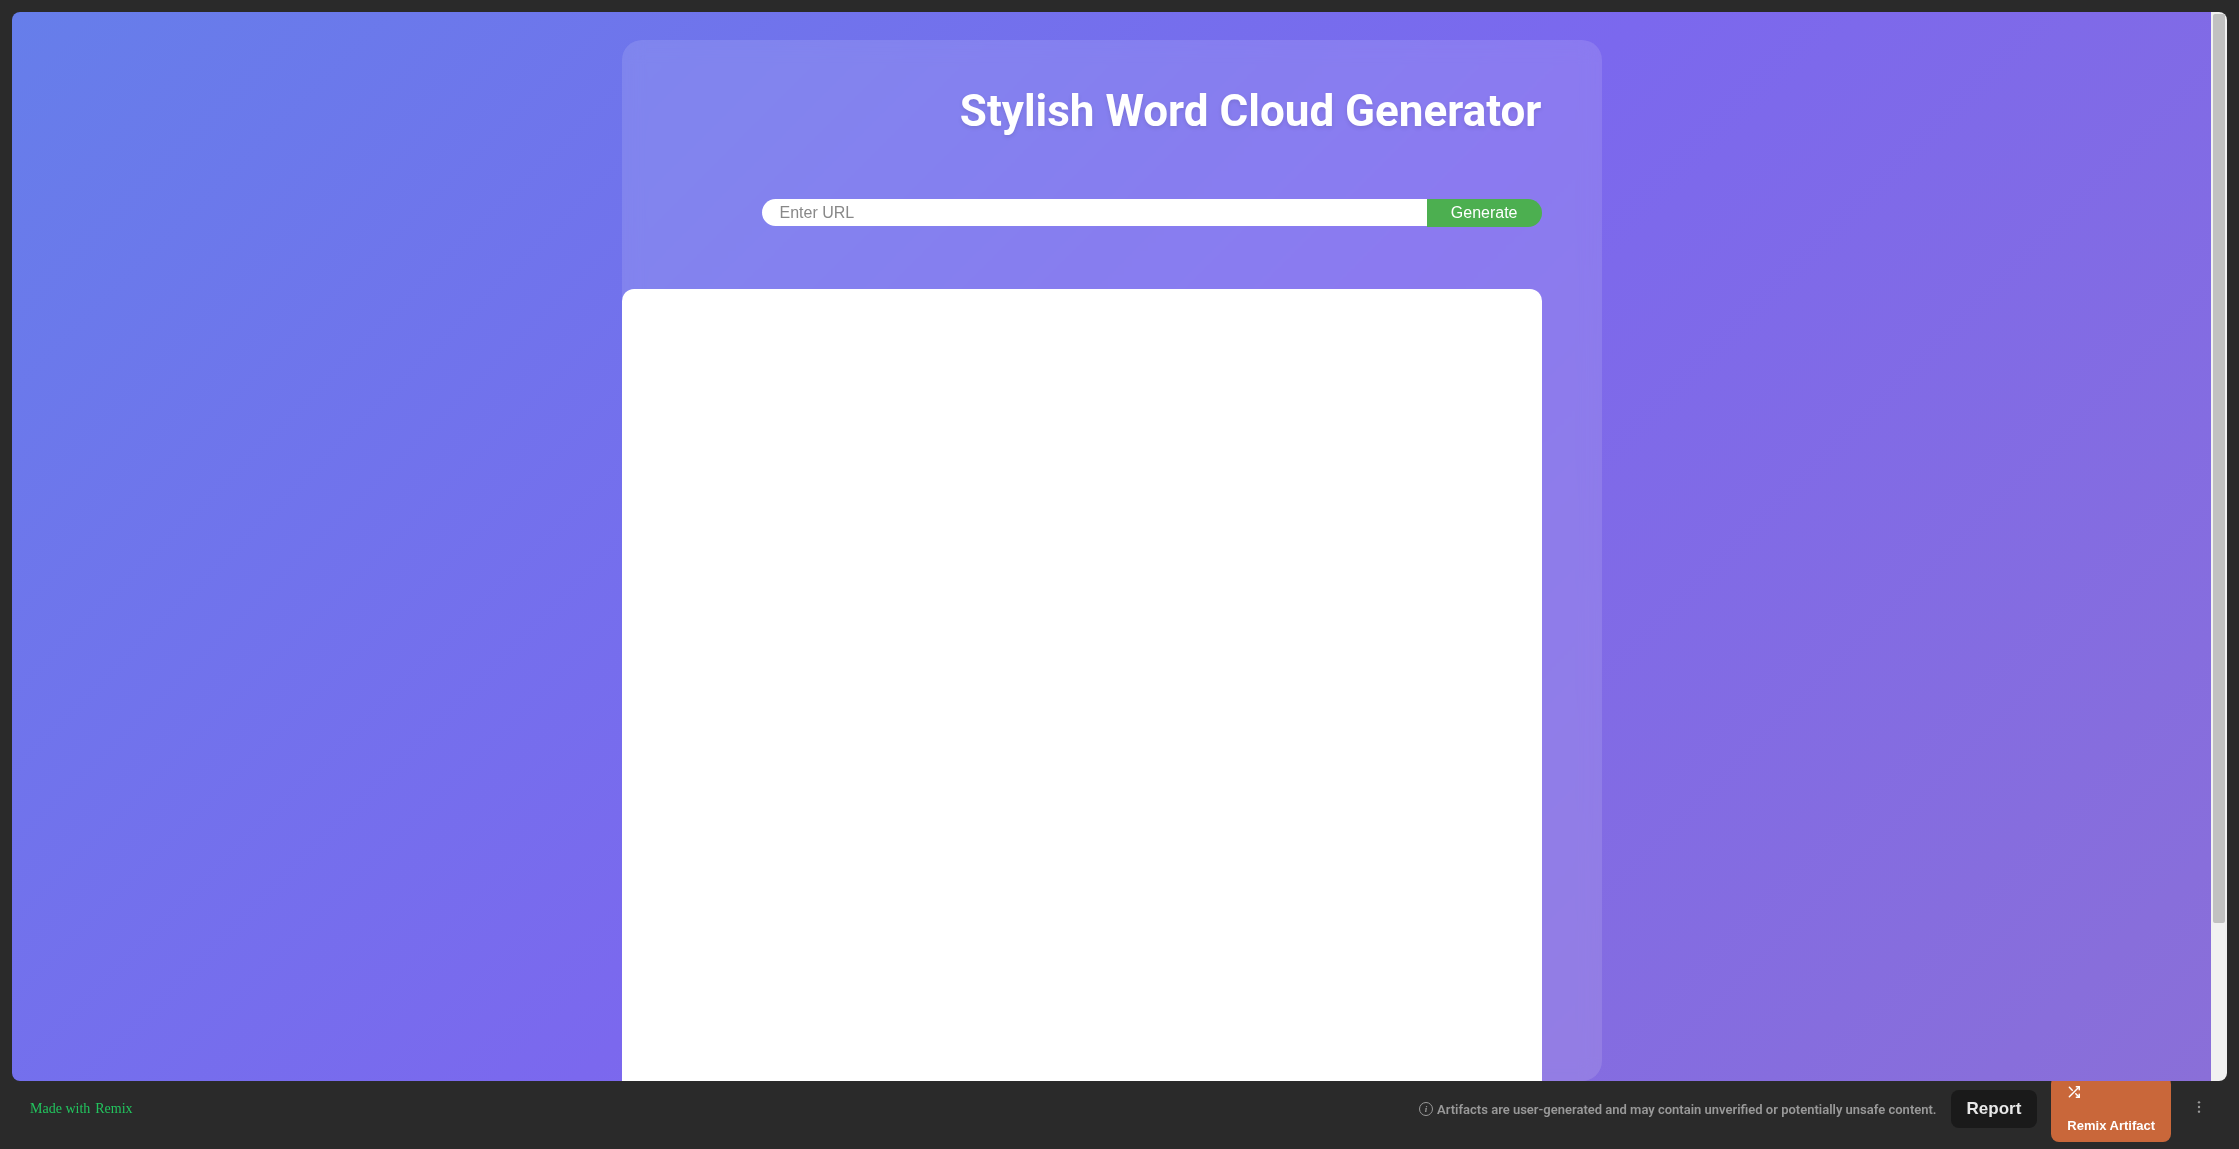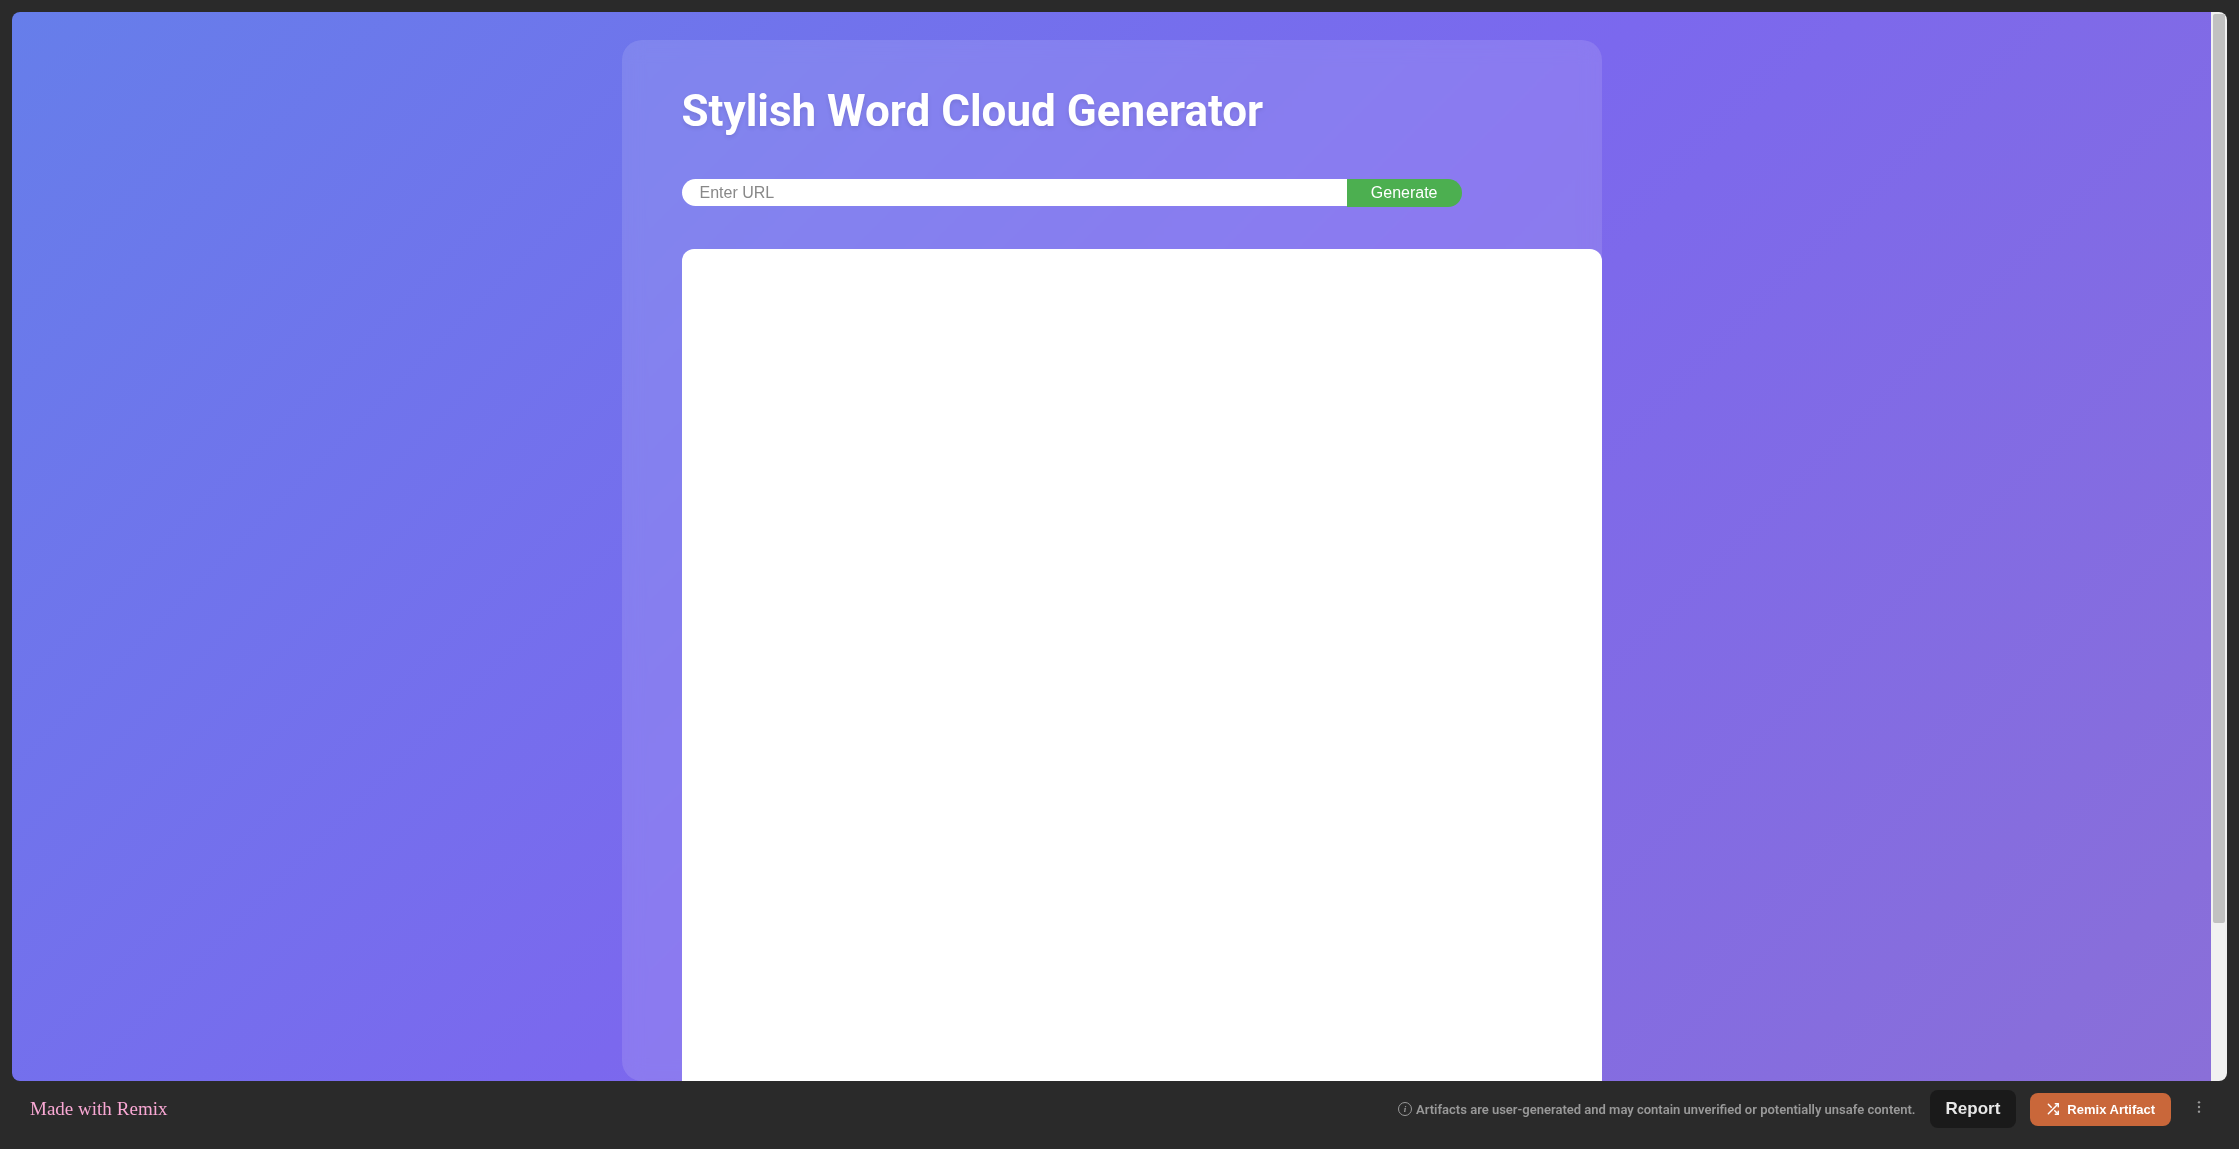--- a/index.html
+++ b/index.html
@@ -74,21 +74,22 @@
     }
     
     .card {
       background: rgba(255, 255, 255, 0.12);
       backdrop-filter: blur(10px);
       border-radius: 20px;
       width: 980px;
       padding: 45px 60px 0 60px;
       display: flex;
       flex-direction: column;
-      align-items: flex-start;
+      align-items: flex-end;
+      gap: 20px;
     }
     
     .title {
       color: #ffffff;
       font-size: 44px;
       font-weight: 700;
       text-align: center;
       margin-bottom: 42px;
       text-shadow: 0 2px 4px rgba(0,0,0,0.1);
     }
@@ -141,22 +142,22 @@
       display: flex;
       align-items: center;
       justify-content: space-between;
       padding: 0 14px 0 18px;
     }
     
     .footer-left {
       display: flex;
       align-items: center;
       gap: 5px;
-      color: #f9a8d4;
-      font-size: 19px;
+      color: #22c55e;
+      font-size: 14px;
       font-family: Georgia, serif;
     }
     
     .footer-left .claude-text {
       font-family: Georgia, serif;
       font-style: normal;
     }
     
     .footer-right {
       display: flex;
@@ -201,22 +202,22 @@
     .remix-btn {
       background: #c9673a;
       color: #ffffff;
       border: none;
       padding: 9px 16px;
       border-radius: 8px;
       font-size: 13px;
       font-weight: 600;
       cursor: pointer;
       display: flex;
-      align-items: center;
-      gap: 7px;
+      gap: 19px;
+      flex-direction: column;
     }
     
     .shuffle-icon {
       display: inline-flex;
     }
     
     .more-btn {
       background: transparent;
       border: none;
       color: #999;

